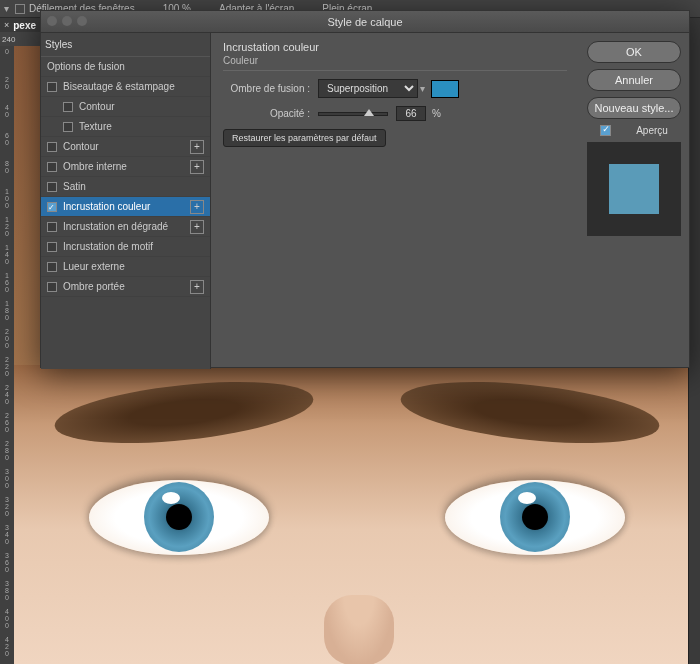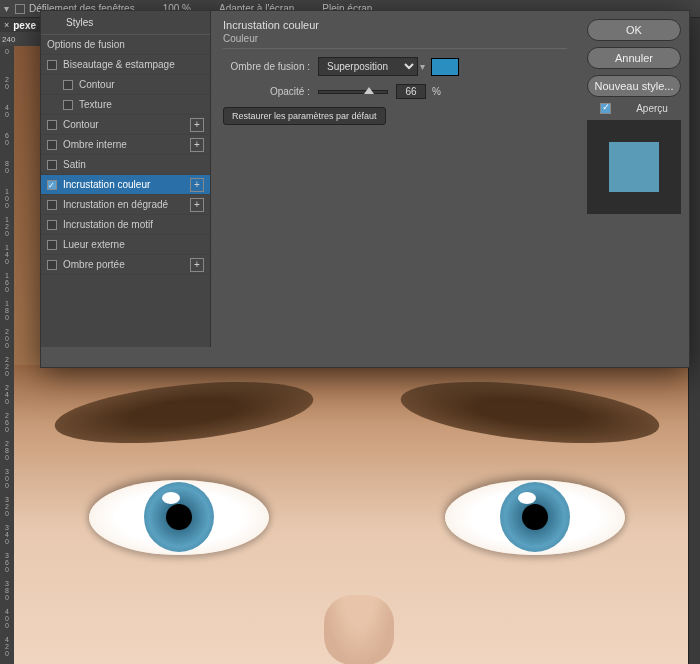--- a/index.html
+++ b/index.html
@@ -34,21 +34,21 @@
 .nose { position: absolute; left: 310px; top: 230px; width: 70px; height: 70px; background: radial-gradient(ellipse at top,#e8c5aa 30%,#d8b095 70%); border-radius: 40%; }
 
 .dialog { position: absolute; left: 40px; top: 10px; width: 650px; height: 358px; background: #535353; border: 1px solid #333; box-shadow: 0 6px 30px rgba(0,0,0,0.6); }
 .dlg-title { height: 22px; background: linear-gradient(#5a5a5a,#4a4a4a); text-align: center; font-size: 11px; color: #ddd; line-height: 22px; border-bottom: 1px solid #333; position: relative; }
 .traffic { position: absolute; left: 6px; top: 5px; display: flex; gap: 5px; }
 .traffic span { width: 10px; height: 10px; border-radius: 50%; background: #666; }
 
 .dlg-body { display: flex; height: 336px; }
 
 .styles-panel { width: 170px; background: #454545; border-right: 1px solid #333; display: flex; flex-direction: column; }
-.styles-head { padding: 6px 25px; font-size: 10px; color: #ddd; border-bottom: 1px solid #555; }
+.styles-head { padding: 6px 4px; font-size: 10px; color: #ddd; border-bottom: 1px solid #555; }
 .styles-list { flex: 1; overflow: hidden; }
 .style-row { display: flex; align-items: center; height: 20px; padding: 0 6px; font-size: 10px; color: #ccc; border-bottom: 1px solid #404040; cursor: pointer; position: relative; }
 .style-row.sub { padding-left: 22px; }
 .style-row.active { background: #2a6fa8; color: #fff; }
 .style-row .chk { width: 10px; height: 10px; border: 1px solid #888; margin-right: 6px; background: #3a3a3a; }
 .style-row .chk.on { background: #5aa0d0; }
 .style-row .chk.on::after { content: "✓"; font-size: 8px; color: #fff; position: relative; top: -2px; }
 .style-row .plus { position: absolute; right: 6px; width: 14px; height: 14px; border: 1px solid #888; font-size: 10px; text-align: center; line-height: 12px; color: #ccc; }
 .styles-foot { height: 24px; border-top: 1px solid #333; display: flex; align-items: center; padding: 0 8px; gap: 10px; color: #aaa; font-size: 11px; }
 .styles-foot .fx { font-style: italic; }
@@ -184,20 +184,28 @@
         <div class="pupil"></div>
         <div class="highlight"></div>
       </div>
     </div>
   <div class="nose"></div>
 </div>
 
 <div class="right-edge"></div>
 
 <div class="dialog">
+  <div class="dlg-title">
+    <div class="traffic">
+        <span></span>
+        <span></span>
+        <span></span>
+      </div>
+    <span>Style de calque</span>
+  </div>
   <div class="dlg-body">
     <div class="styles-panel">
       <div class="styles-head">Styles</div>
       <div class="style-row">
         <span>Options de fusion</span>
       </div>
       <div class="styles-list" id="styles-list">
           <div class="style-row">
             <span class="chk"></span>
             <span>Biseautage &amp; estampage</span>

